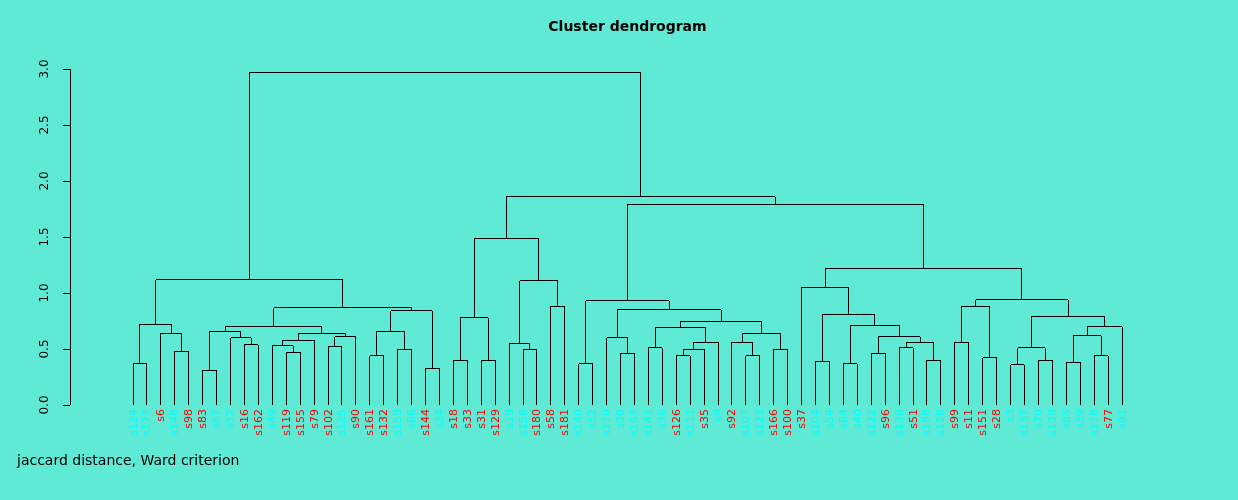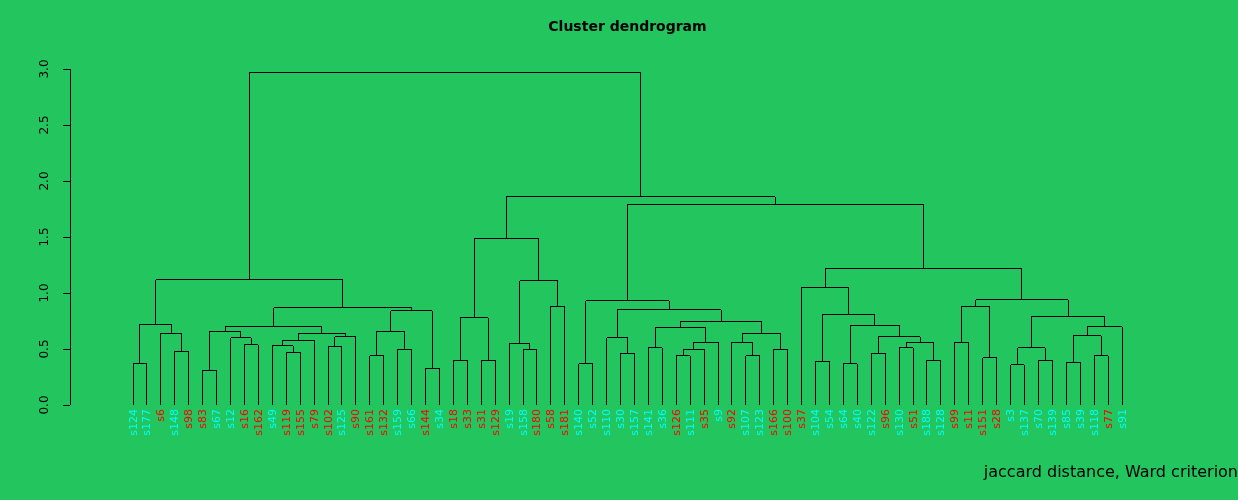--- a/index.html
+++ b/index.html
@@ -1,40 +1,40 @@
 <!DOCTYPE html>
 <html><head>
 <meta charset="utf-8">
 <style>
   html, body { margin: 0; padding: 0; background: #ffffff; }
   .figure {
     position: relative;
     width: 1238px;
     height: 500px;
-    background: #22c55e;
+    background: #5eead4;
     font-family: "DejaVu Sans", "Liberation Sans", sans-serif;
     overflow: hidden;
   }
   .chart-title {
     position: absolute;
     left: 17px;
     top: 18px;
     width: 1221px;
     text-align: center;
     font-size: 14px;
     font-weight: bold;
     color: #000000;
   }
   .x-label {
     position: absolute;
     left: 17px;
-    top: 462px;
+    top: 452px;
     width: 1221px;
-    text-align: right;
-    font-size: 16px;
+    text-align: left;
+    font-size: 14px;
     color: #000000;
   }
   svg { position: absolute; left: 0; top: 0; }
   svg line { stroke: #000000; stroke-width: 1; shape-rendering: crispEdges; }
   svg text { font-family: "DejaVu Sans", "Liberation Sans", sans-serif; }
 </style>
 </head>
 <body>
 
 <div class="figure">

